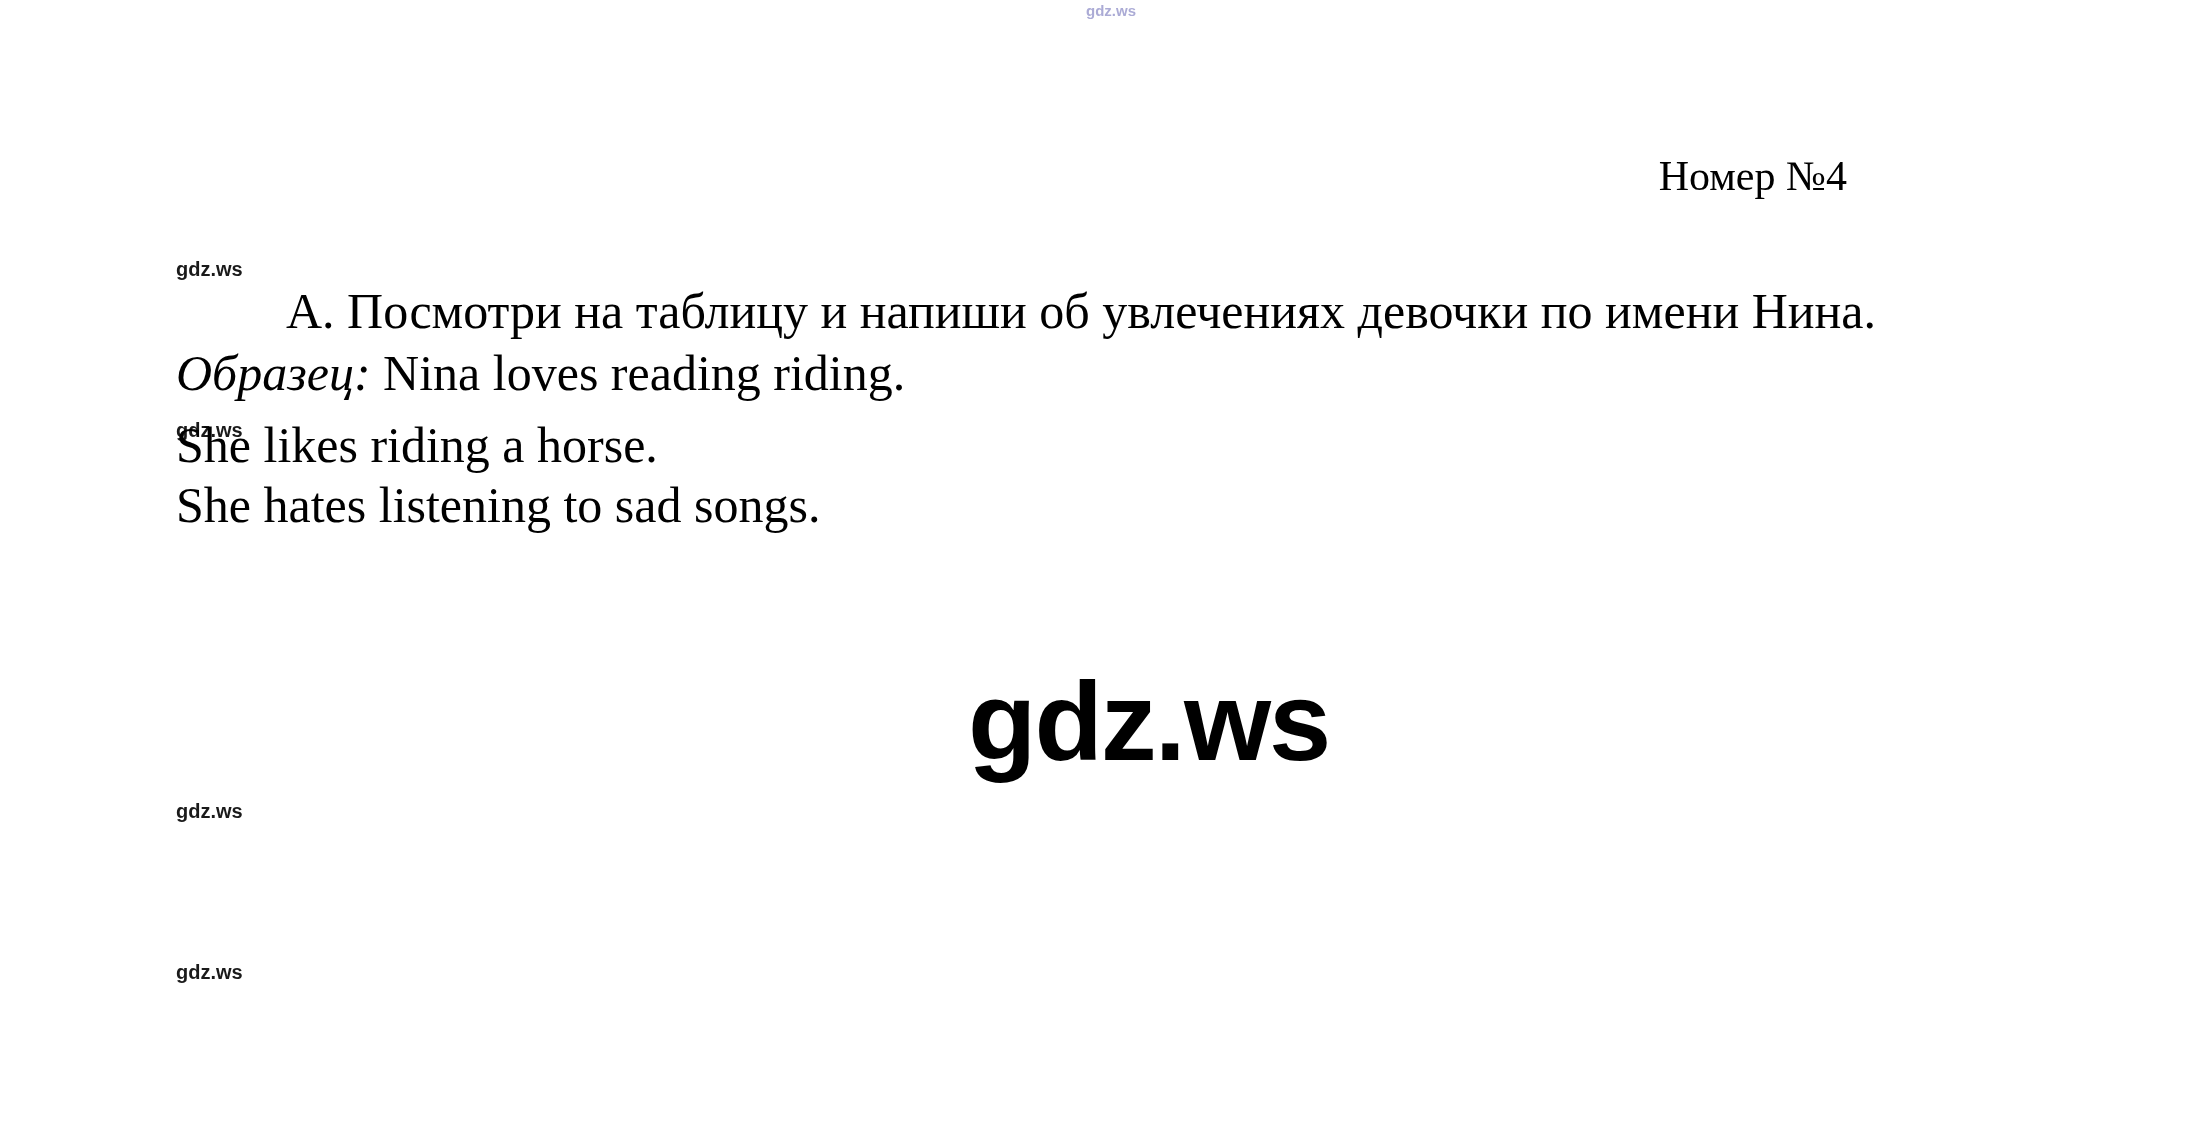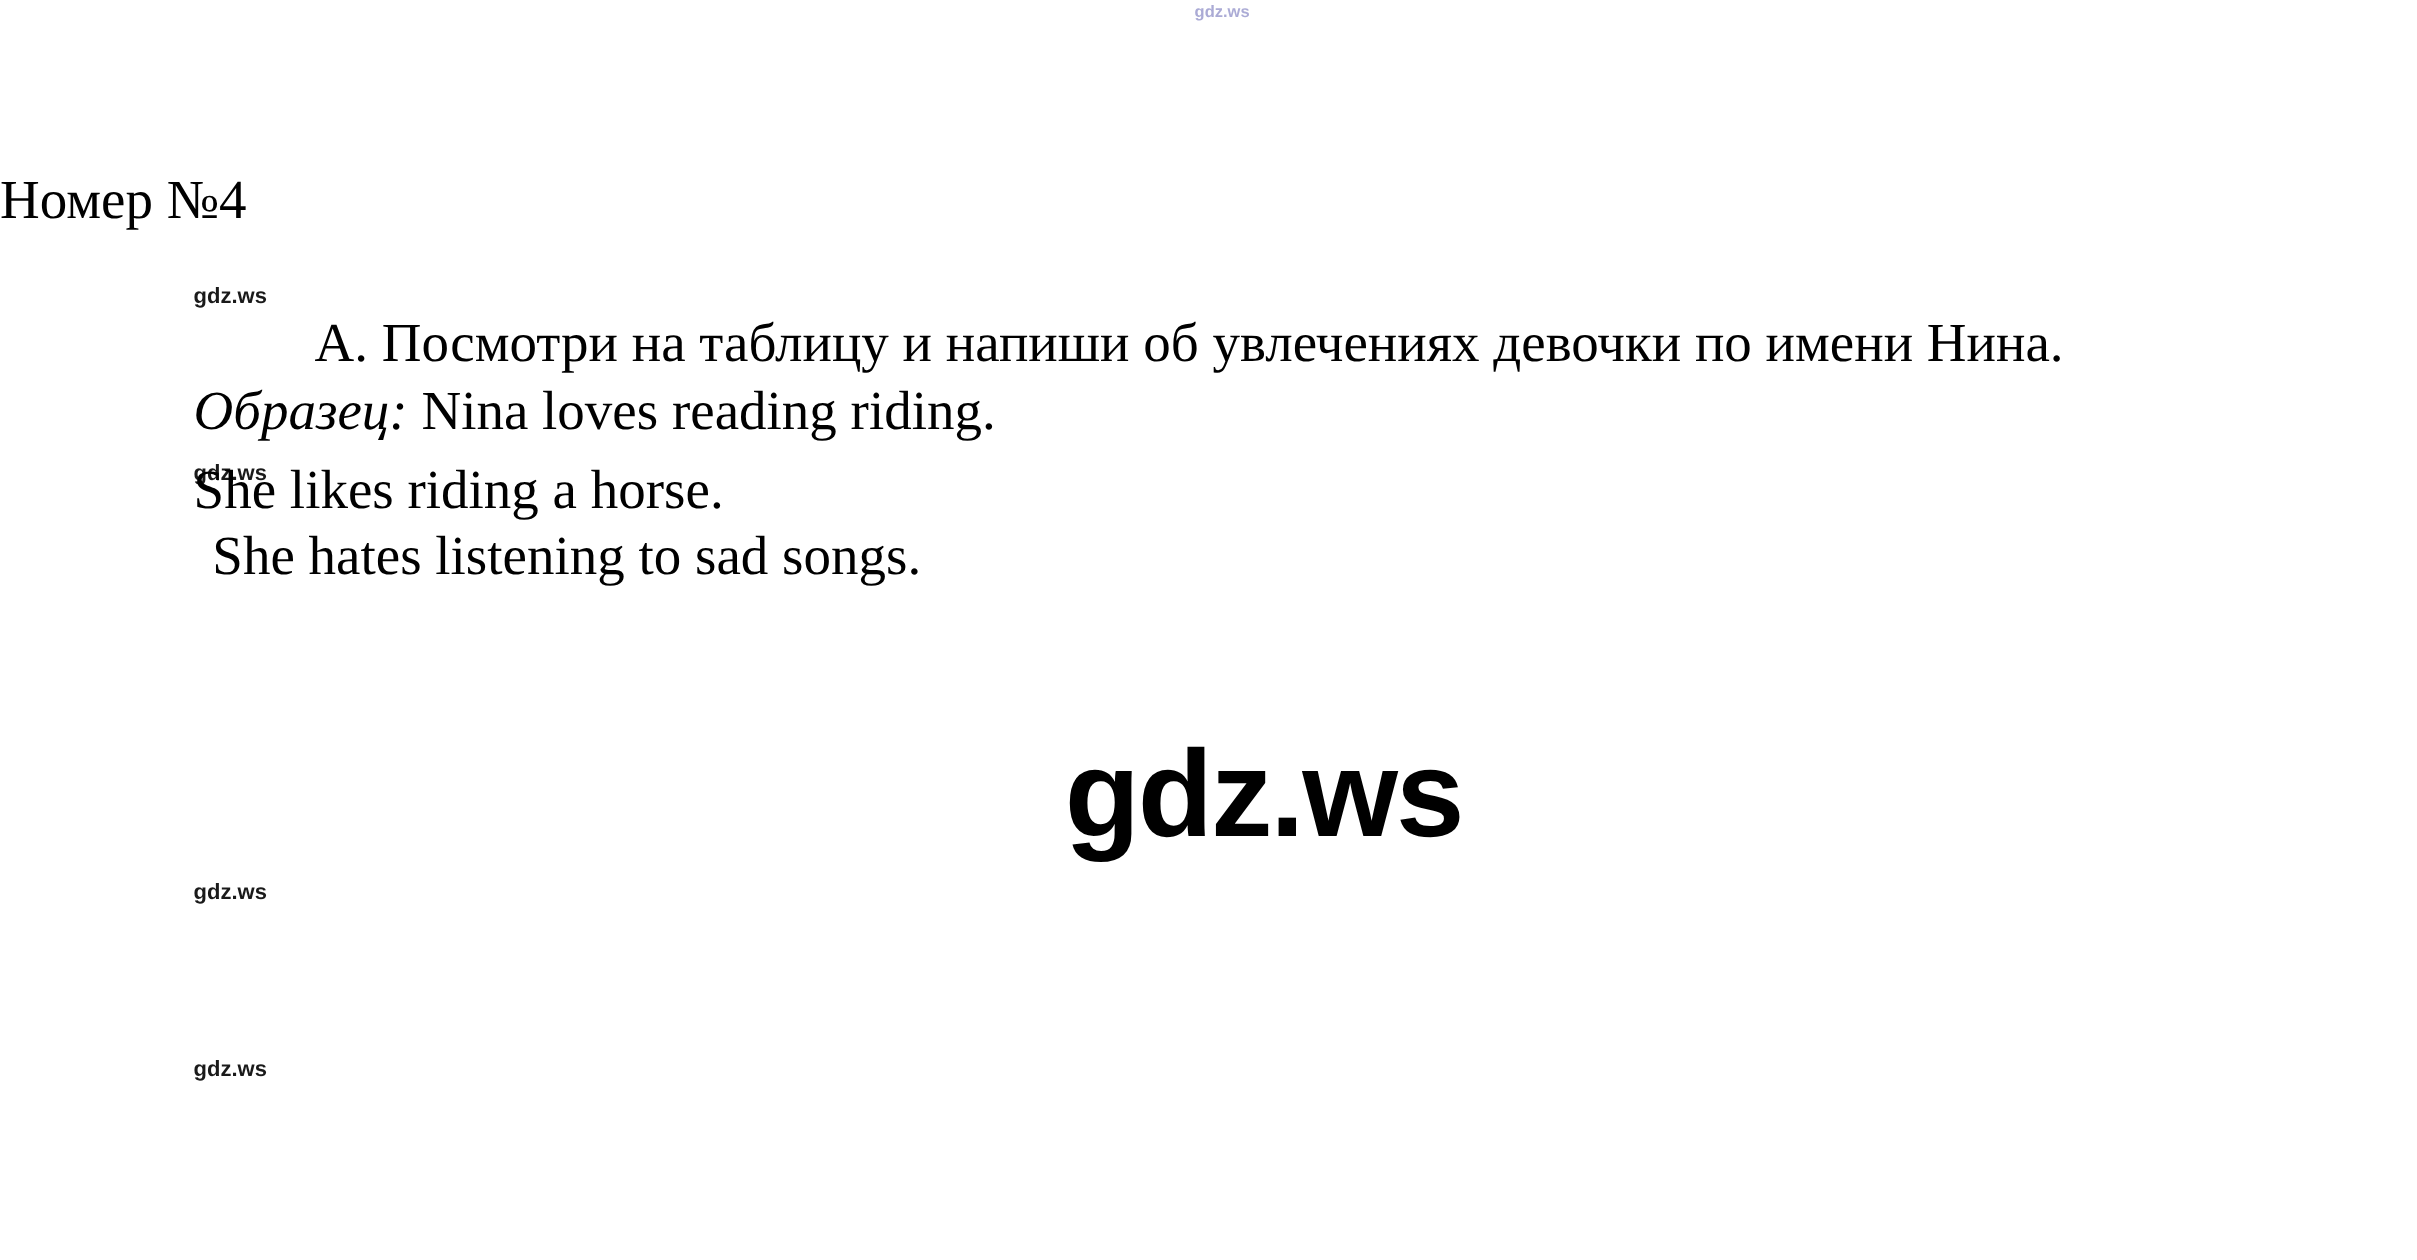--- a/index.html
+++ b/index.html
@@ -60,22 +60,22 @@
     letter-spacing: -2px;
     line-height: 1;
   }
 
   
   .doc-title {
     position: absolute;
     top: 152px;
     left: 0;
     width: 1847px;
-    text-align: left;
-    font-size: 50px;
+    text-align: right;
+    font-size: 42px;
     font-weight: 400;
     font-family: "Liberation Serif", serif;
   }
 
   
   .block {
     position: absolute;
     left: 176px;
     width: 1860px;
     font-size: 50px;
@@ -90,21 +90,21 @@
     white-space: pre-wrap;
   }
 
   .para-a-1 { width: 1700px; text-align: right; }
 
   .sample-label {
   }
 
   .line-sample { margin-top: 6px; }
   .line-likes { margin-top: 16px; }
-  .line-hates { margin-top: 4px; margin-left: 17px; }
+  .line-hates { margin-top: 4px; }
   .line-b2 { margin-top: 4px; }
 </style>
 </head>
 <body>
 
 <div class="page">
 
   <div class="watermark-top">gdz.ws</div>
 
   <div class="doc-title">Номер №4</div>

